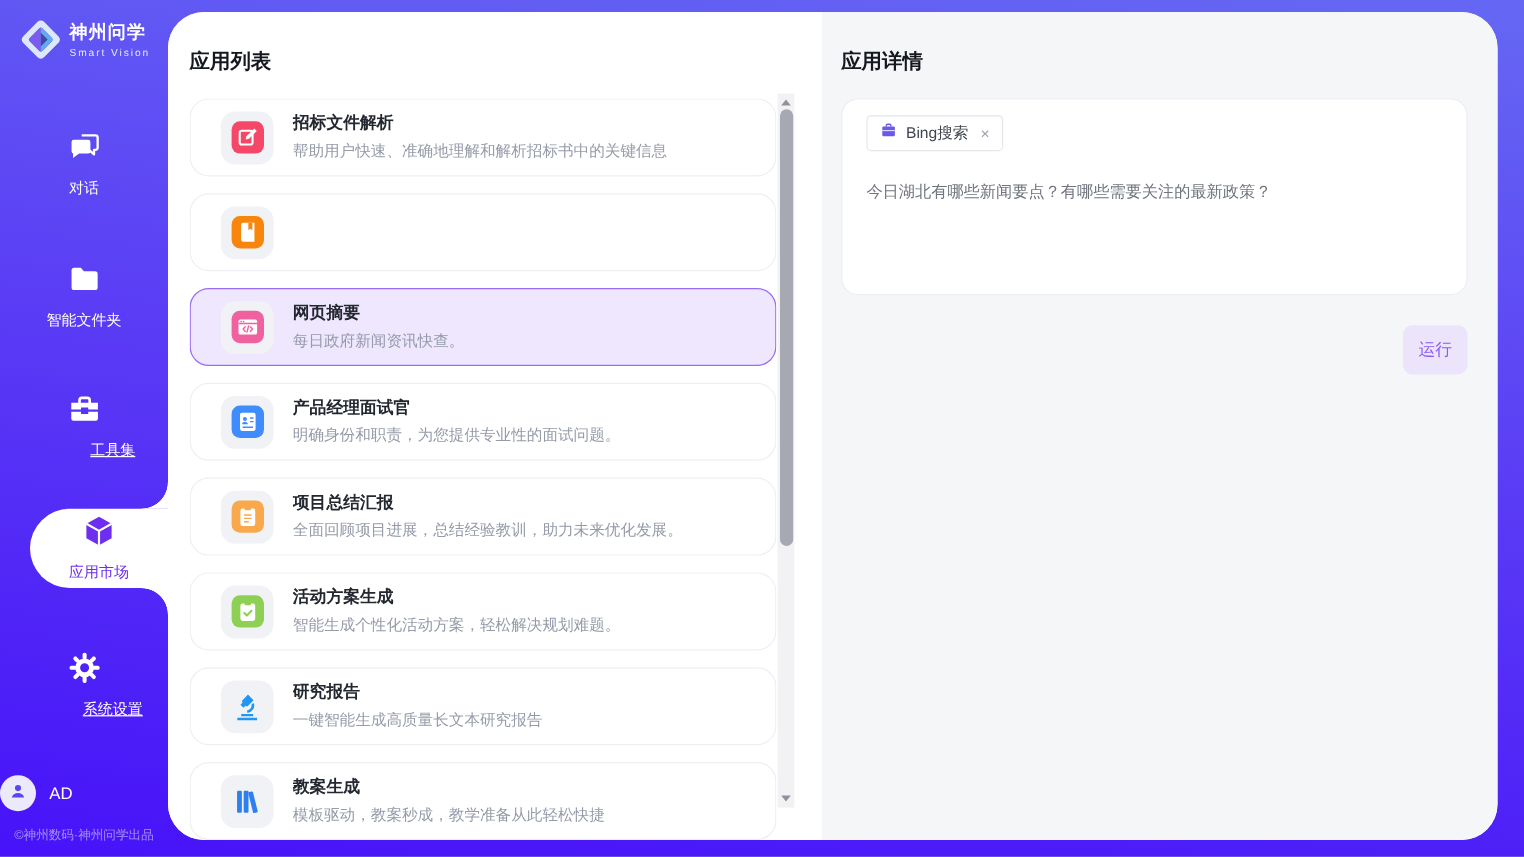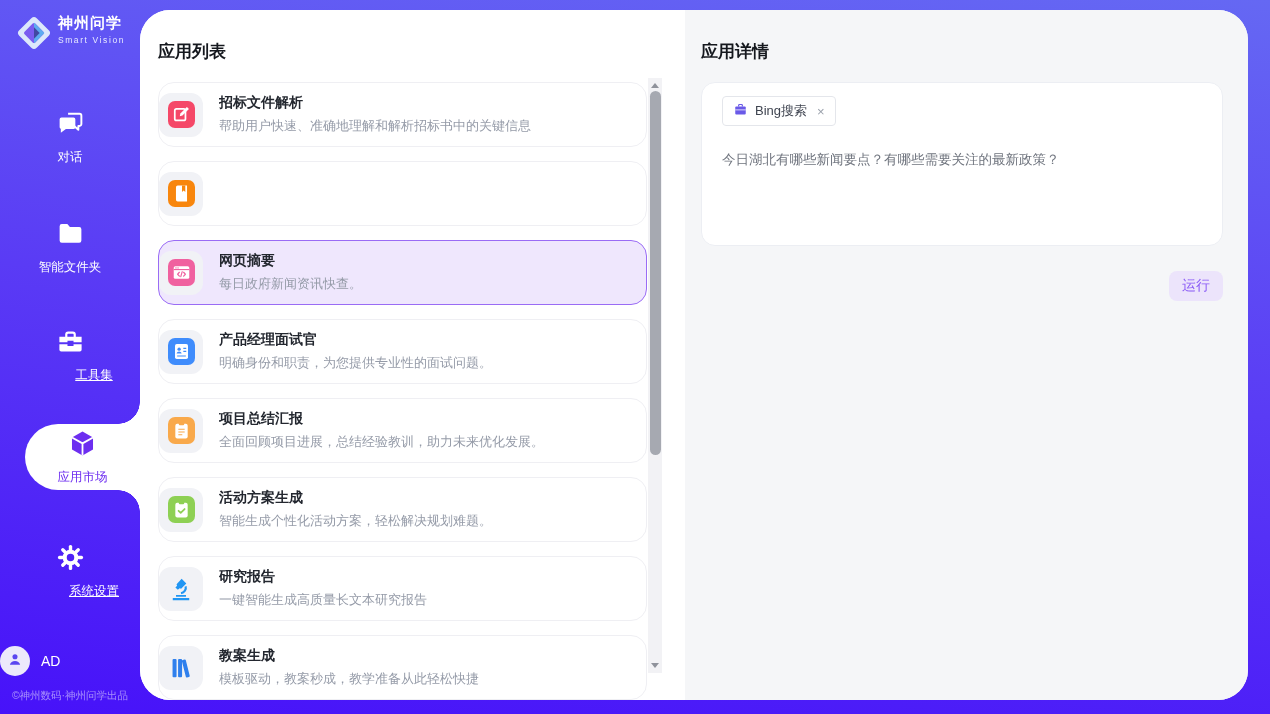--- a/index.html
+++ b/index.html
@@ -5,21 +5,21 @@
   * { margin:0; padding:0; box-sizing:border-box; }
   html,body { width:1270px; height:714px; overflow:hidden; }
   body {
     font-family:"Liberation Sans","DejaVu Sans",sans-serif;
     background:linear-gradient(187deg,#6568f3 0%,#5a3bf5 48%,#4712f9 100%);
     position:relative;
   }
 
   
   .sidebar { position:absolute; left:0; top:0; width:140px; height:714px; }
-  .logo { position:absolute; top:14px; left:0; width:140px; display:flex; justify-content:center; gap:5px; }
+  .logo { position:absolute; top:14px; left:0; width:140px; display:flex; align-items:center; justify-content:center; gap:5px; }
   .logo svg { width:38px; height:38px; }
   .logo-text { display:flex; flex-direction:column; }
   .logo-title { color:#fff; font-size:15px; font-weight:bold; letter-spacing:1px; }
   .logo-sub { color:#e6e9ff; font-size:8.5px; letter-spacing:1.6px; margin-top:2px; }
 
   .nav-item { position:absolute; left:0; width:140px; height:58px; display:flex; flex-direction:column; align-items:center; justify-content:center; color:#fff; cursor:pointer; }
   .nav-item svg { width:29px; height:29px; }
   .nav-label { margin-top:7px; font-size:12.5px; }
   .nav-item.underline .nav-label { text-decoration:underline;margin-left:48px; }
   .nav > .nav-item:nth-of-type(1){ top:108px; }
@@ -39,21 +39,21 @@
   .user-name { color:#fff; font-size:14px; }
   .side-footer { position:absolute; bottom:11px; width:140px; text-align:center; font-size:10.5px; color:rgba(255,255,255,0.5); }
 
   
   .content { position:absolute; left:140px; top:10px; width:1108px; height:690px; border-radius:30px; overflow:hidden; display:flex; background:#fff; }
 
   
   .panel-list { width:545px; position:relative; background:#fff; }
   .panel-title { position:absolute; top:30px; left:18px; font-size:17px; font-weight:bold; color:#15181e; }
   .list-wrap { position:absolute; top:72px; left:18px; width:489px; bottom:0; overflow:hidden; }
-  .app-item { height:65px; margin-bottom:14px; border:1px solid #efeff3; border-radius:16px; background:#fff; display:flex; align-items:center; padding:0 0; gap:16px; cursor:pointer; }
+  .app-item { height:65px; margin-bottom:14px; border:1px solid #efeff3; border-radius:16px; background:#fff; display:flex; align-items:center; padding:0 25px; gap:16px; cursor:pointer; }
   .app-item.active { background:#efe7fd; border-color:#9a6cf5; }
   .icon-box { width:44px; height:44px; min-width:44px; border-radius:12px; background:#f1f2f6; display:flex; align-items:center; justify-content:center; }
   .icon-chip { width:27px; height:27px; border-radius:7px; background:var(--c,#999); color:#fff; --bg:var(--c,#999); display:flex; align-items:center; justify-content:center; }
   .icon-chip svg { width:19px; height:19px; }
   .app-item.plain .icon-chip { background:transparent; color:var(--c); --bg:#f1f2f6; width:32px; height:32px; }
   .app-item.plain .icon-chip svg { width:26px; height:26px; }
   .app-texts { display:flex; flex-direction:column; gap:5px; overflow:hidden; }
   .app-name { font-size:14px; font-weight:bold; color:#23272f; }
   .app-desc { font-size:13px; color:#959ba8; white-space:nowrap; }
 
@@ -66,21 +66,21 @@
   .panel-detail { flex:1; background:#f5f6f8; position:relative; }
   .detail-title { position:absolute; top:30px; left:16px; font-size:17px; font-weight:bold; color:#15181e; }
   .detail-card { position:absolute; top:72px; left:16px; right:25px; height:164px; background:#fff; border:1px solid #eceef3; border-radius:14px; padding:13px 20px; }
   .tool-tag { display:inline-flex; align-items:center; gap:7px; height:30px; padding:0 10px; background:#fff; border:1px solid #e4e6eb; border-radius:4px; cursor:pointer; }
   .tool-tag svg { width:15px; height:15px; color:#6a5ae8; }
   .tag-label { font-size:13px; color:#3f4450; }
   .tag-close { font-size:13px; color:#9aa0ab; margin-left:3px; cursor:pointer; }
   .query-text { margin-top:24px; font-size:13.5px; color:#6f747e; line-height:1.5; }
   .composer-row { position:absolute; left:20px; bottom:11px; display:flex; align-items:center; gap:14px; color:#a8acb6; }
   .composer-icon { cursor:pointer; }
-  .run-btn { position:absolute; right:25px; top:261px; height:30px; padding:0 13px; display:flex; align-items:center; background:#ece4fb; color:#8b5cf6; font-size:14px; border:none; border-radius:8px; cursor:pointer; font-family:inherit; }
+  .run-btn { position:absolute; right:25px; top:261px; height:41px; padding:0 13px; display:flex; align-items:center; background:#ece4fb; color:#8b5cf6; font-size:14px; border:none; border-radius:8px; cursor:pointer; font-family:inherit; }
 </style>
 </head>
 <body>
 
 <div class="sidebar">
   <div class="logo">
     <svg viewBox="0 0 40 40">
       <rect x="7" y="7" width="26" height="26" rx="4" transform="rotate(45 20 20)" fill="#dce8fb"></rect>
       <rect x="12" y="12" width="16" height="16" rx="2" transform="rotate(45 20 20)" fill="#7a5cf0"></rect>
       <path d="M20 9l11 11-11 11z" fill="#54c7f0" opacity="0.75"></path>

